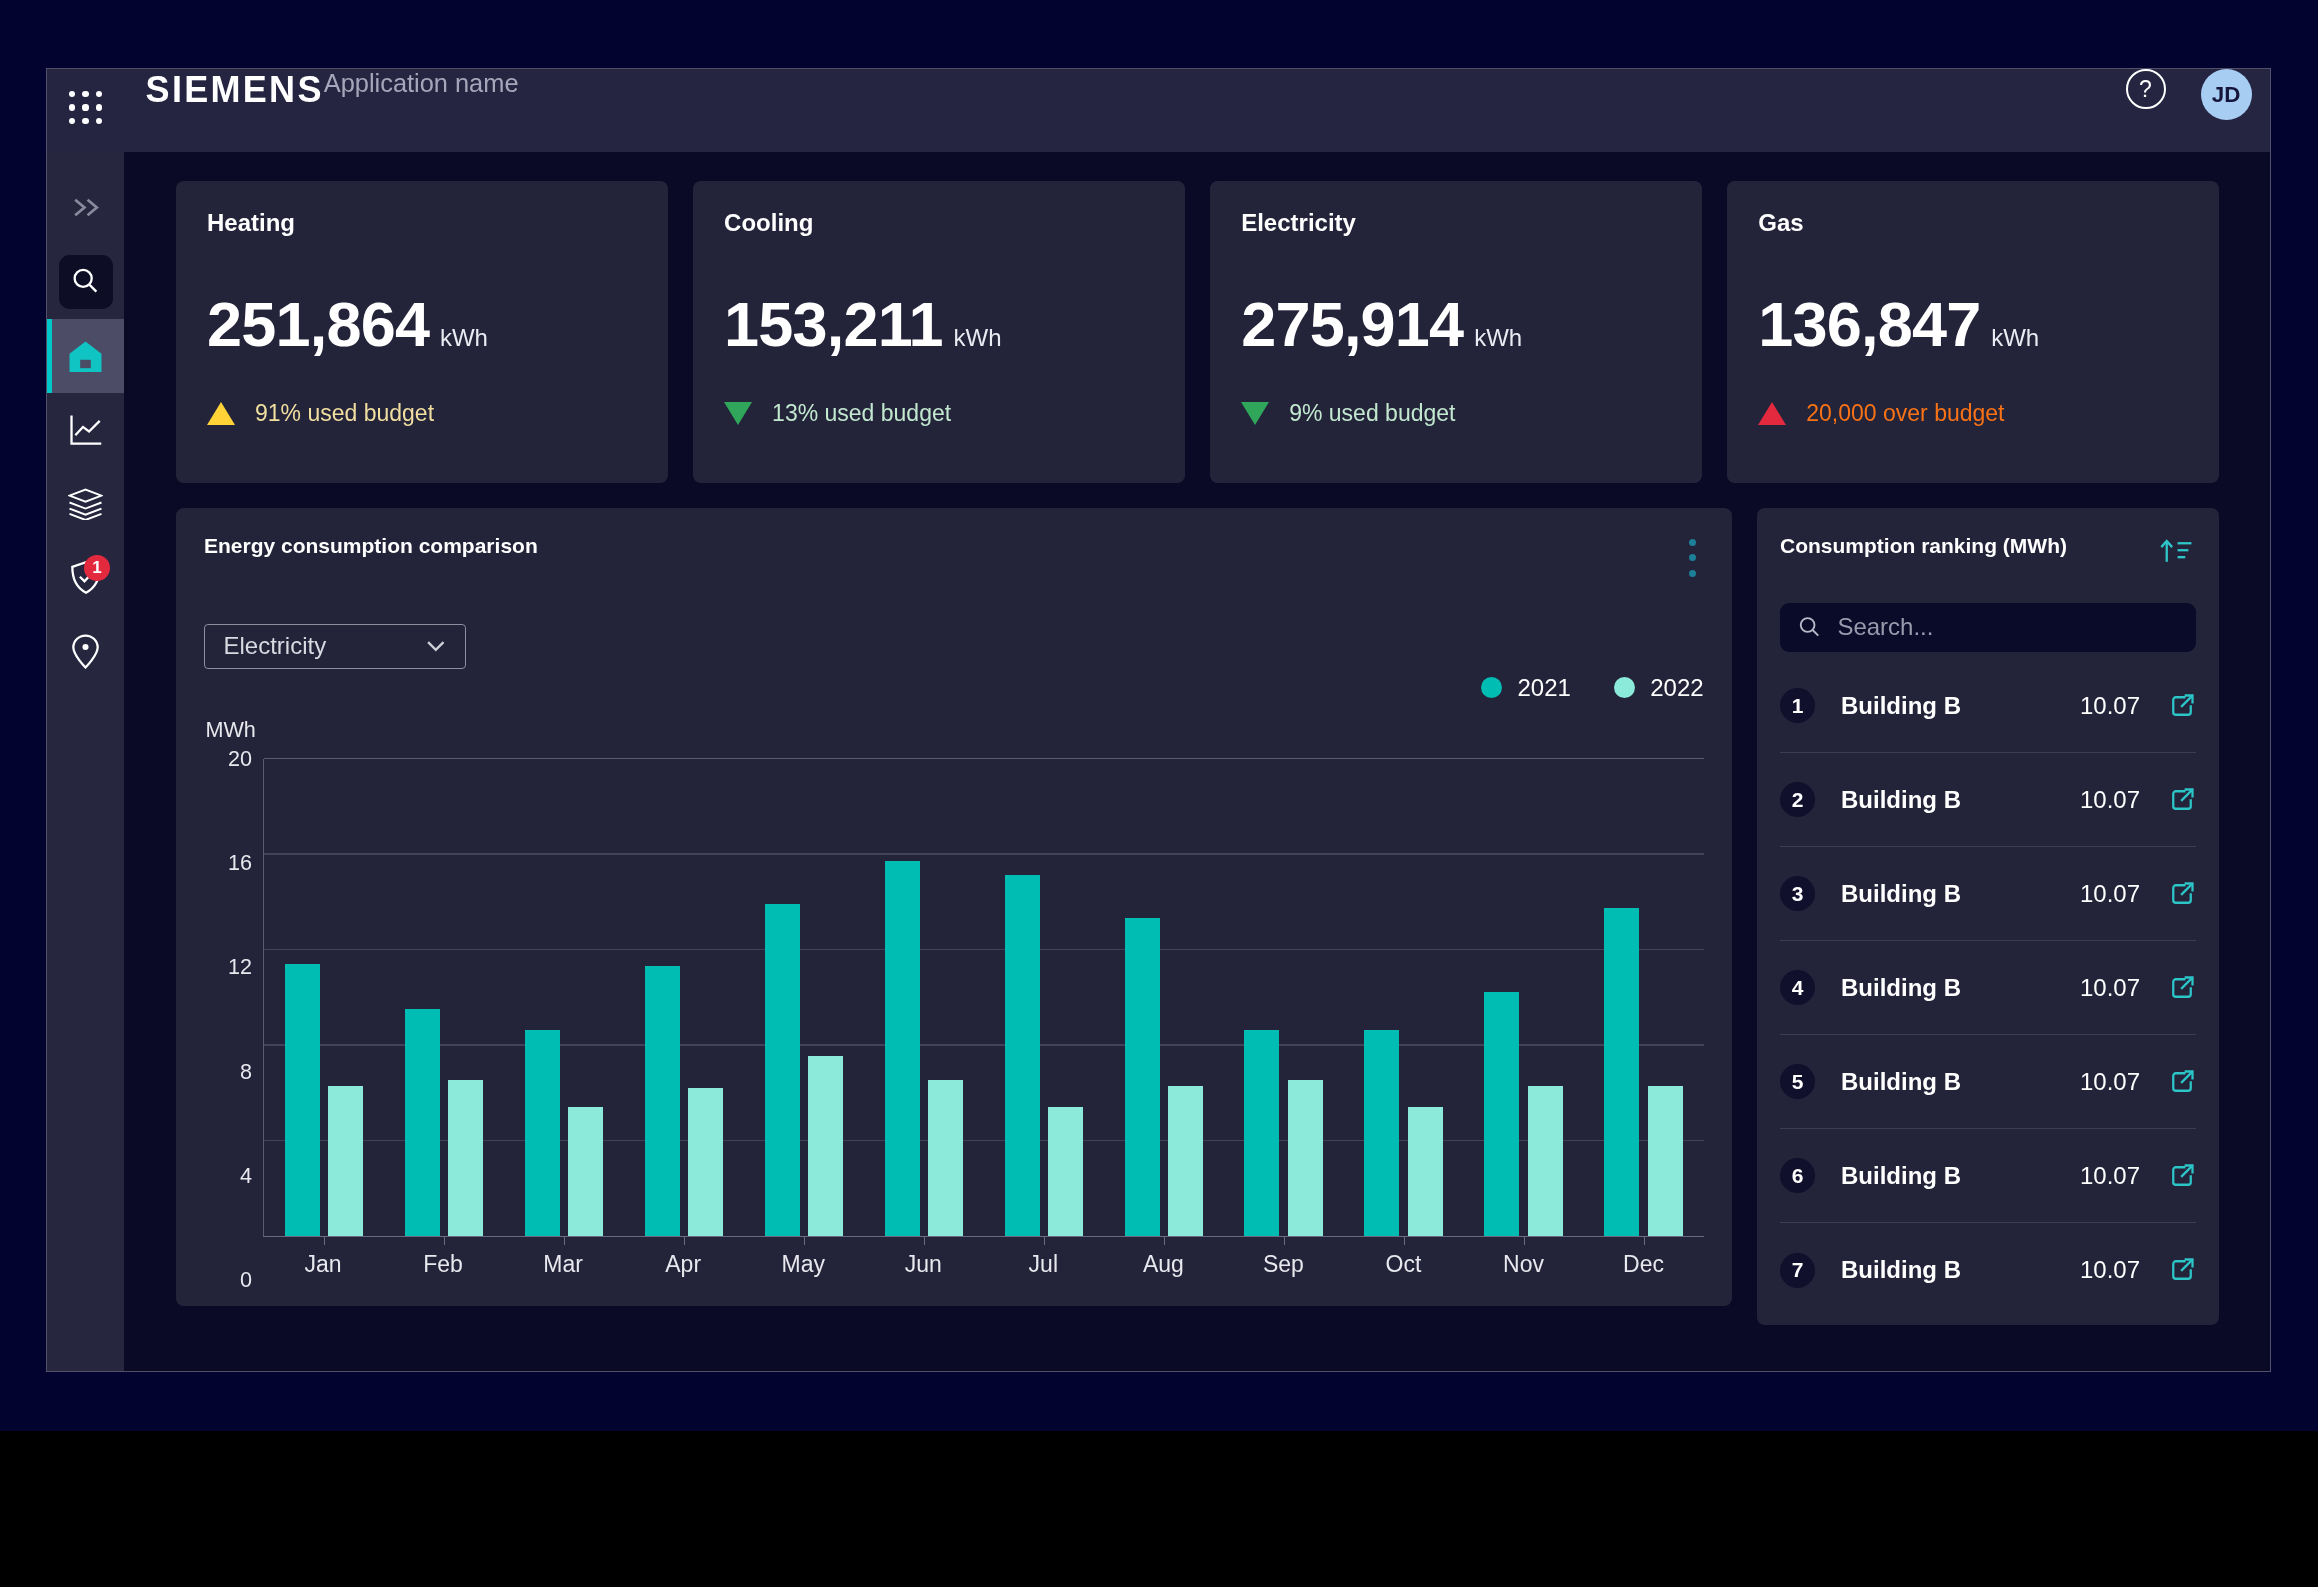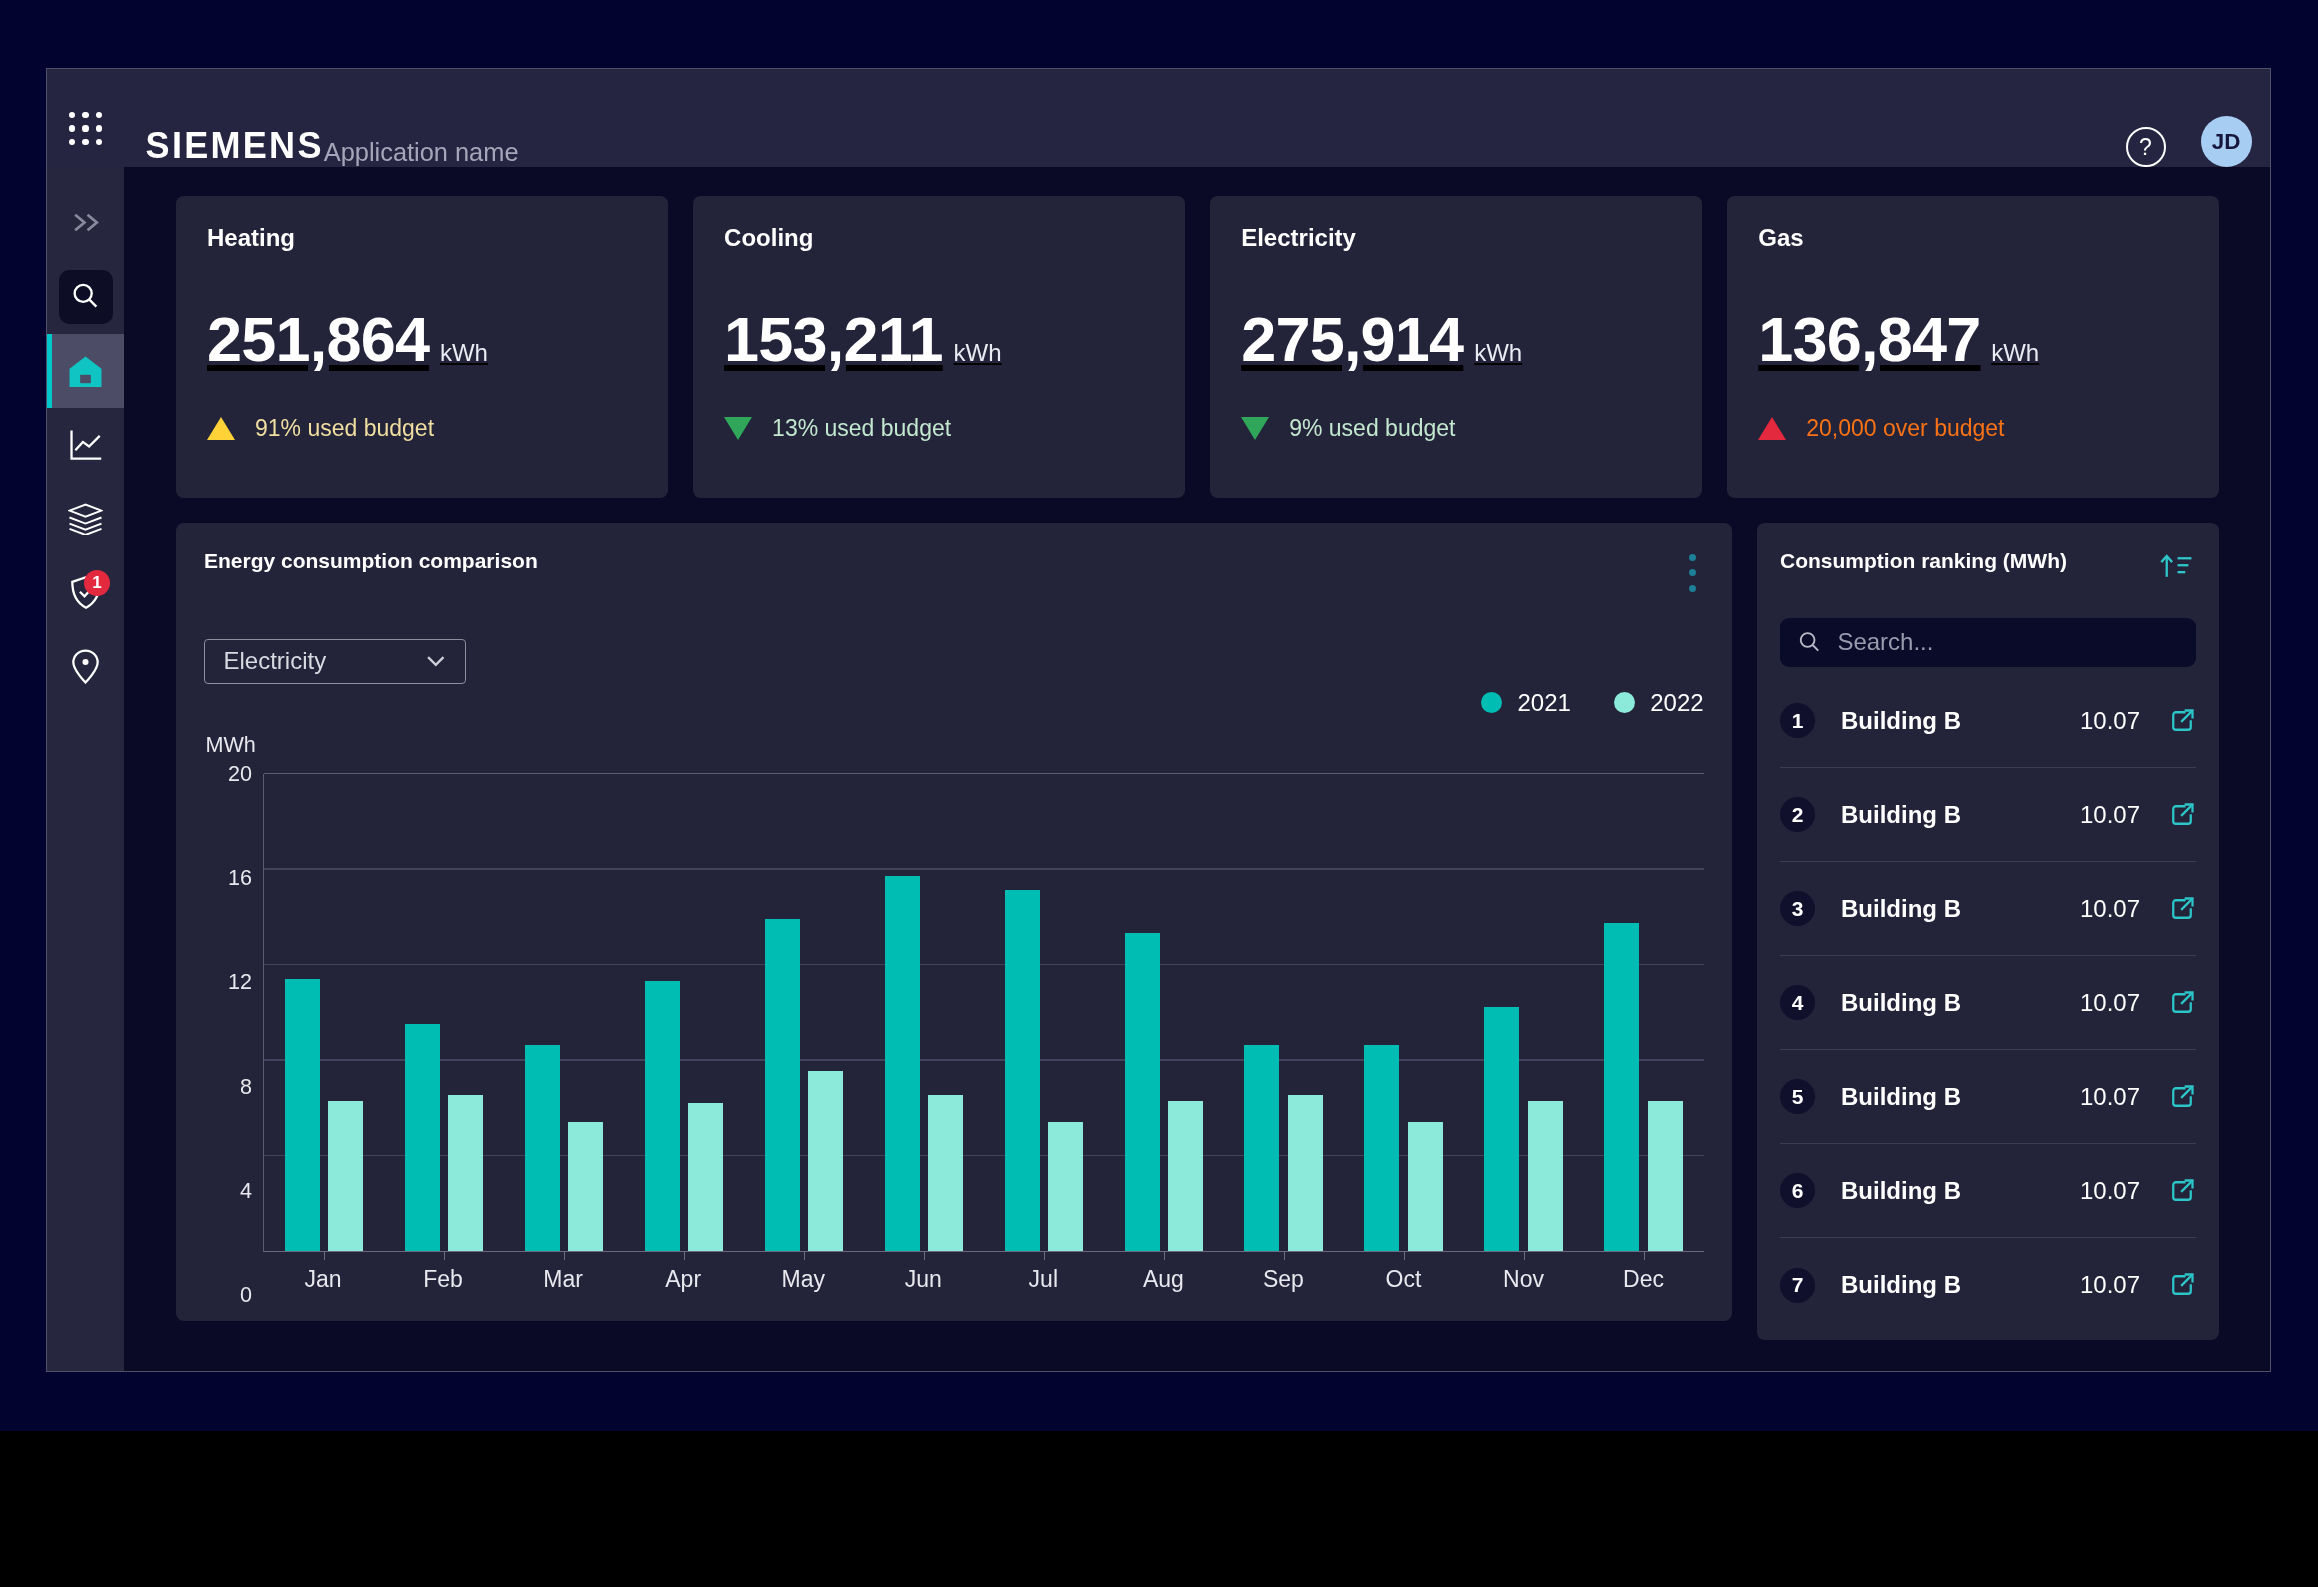--- a/index.html
+++ b/index.html
@@ -4,21 +4,21 @@
 <style>
   * { margin:0; padding:0; box-sizing:border-box; }
   html,body { background:#000; }
   body { width:2319px; height:1588px; position:relative; font-family:"Liberation Sans", sans-serif; overflow:hidden; }
   .desktop { position:absolute; left:0; top:0; width:2319px; height:1431px; background:#030330; }
 
   .app-window { position:absolute; left:46px; top:68px; width:2225px; height:1304px;
     background:#0a0a26; border:0.8px solid #50506a; display:flex; flex-direction:column; }
 
   
-  .header { height:98px; background:#252541; display:flex; align-items:flex-end; flex:0 0 auto; }
+  .header { height:83px; background:#252541; display:flex; align-items:flex-start; flex:0 0 auto; }
   .grid-btn { width:77px; height:77px; display:flex; align-items:center; justify-content:center; cursor:pointer; }
   .grid-dots { display:grid; grid-template-columns:repeat(3,6.2px); grid-gap:7px; }
   .grid-dots i { width:6.2px; height:6.2px; border-radius:50%; background:#fff; }
   .brand { color:#fff; font-size:36px; font-weight:700; letter-spacing:2.3px; margin-left:21.6px; }
   .app-name { color:#a6a6ba; font-size:25.4px; font-weight:400; }
   .header-spacer { flex:1; }
   .help-btn { width:40px; height:40px; border:2.3px solid #fff; border-radius:50%; color:#fff;
     display:flex; align-items:center; justify-content:center; font-size:23px; font-weight:400; margin-right:35px; cursor:pointer; }
   .avatar { width:51px; height:51px; border-radius:50%; background:#a8cdf2; color:#16163c;
     display:flex; align-items:center; justify-content:center; font-size:22.4px; font-weight:700; margin-right:18.5px; cursor:pointer; }
@@ -34,21 +34,21 @@
   .badge { position:absolute; top:14px; right:14px; min-width:26px; height:26px; border-radius:13px; background:#e2293e;
     color:#fff; font-size:17px; font-weight:700; display:flex; align-items:center; justify-content:center; padding:0 4.6px; }
 
   .main { flex:1; padding:29px 51px 0 52px; overflow:hidden; }
   .page-title { color:#fff; font-size:34px; font-weight:300; margin:10.8px 0 40px 0; }
 
   
   .cards-row { display:grid; grid-template-columns:repeat(4,1fr); grid-gap:25.4px; }
   .kpi-card { background:#232339; border-radius:7.7px; height:302px; padding:28px 31px; }
   .kpi-title { color:#fff; font-size:24px; font-weight:700; }
-  .kpi-value-row { margin-top:51px; display:flex; align-items:baseline;text-decoration:underline; }
+  .kpi-value-row { margin-top:51px; display:flex; align-items:baseline; }
   .kpi-value { color:#fff; font-size:63px; font-weight:700; letter-spacing:-0.8px; }
   .kpi-unit { color:#eaeaf2; font-size:24px; margin-left:10.8px; font-weight:400; }
   .kpi-status { margin-top:40px; display:flex; align-items:center; font-size:23px; }
   .tri { width:0; height:0; margin-right:20px; }
   .tri.up { border-left:14.6px solid transparent; border-right:14.6px solid transparent; border-bottom:23px solid #ffd237; }
   .tri.down { border-left:14.6px solid transparent; border-right:14.6px solid transparent; border-top:23px solid #2fa65a; }
 
   
   .panels-row { display:flex; gap:25.4px; margin-top:25.4px; align-items:flex-start; }
   .panel { background:#232339; border-radius:7.7px; }

